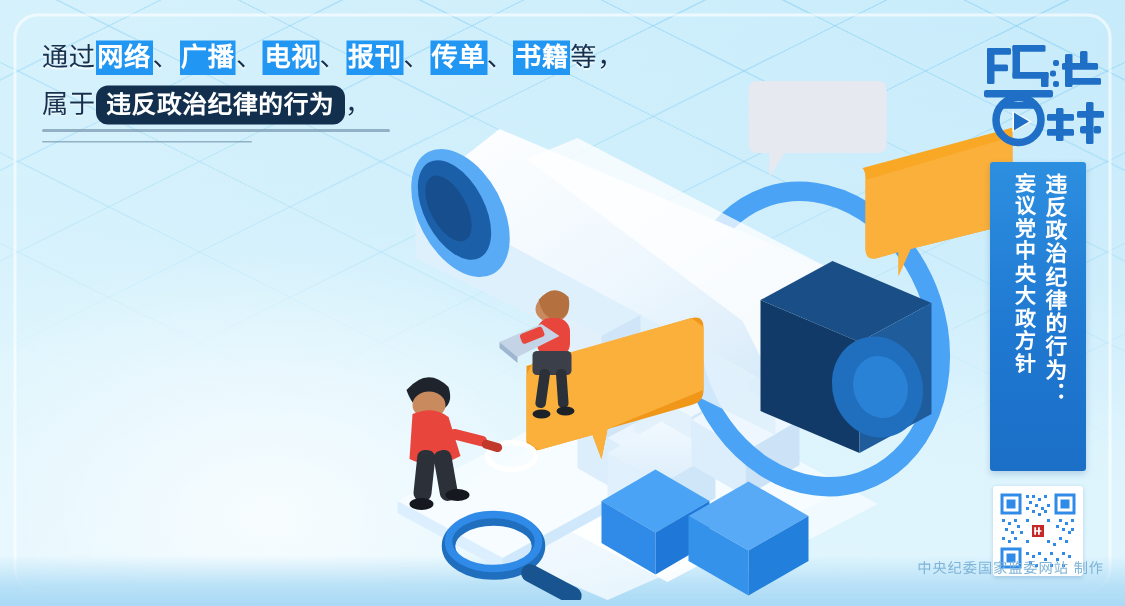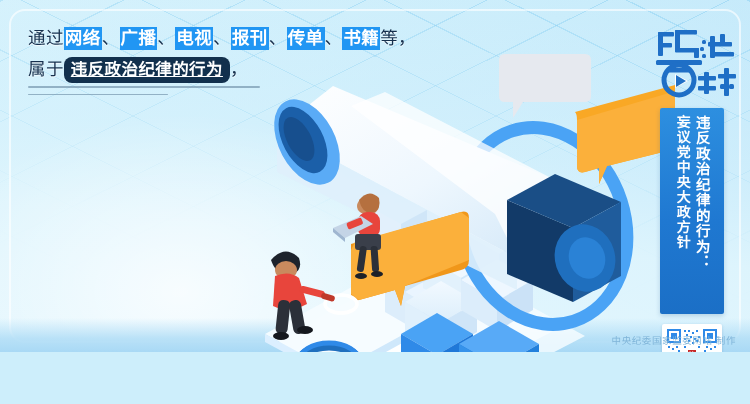--- a/index.html
+++ b/index.html
@@ -3,21 +3,21 @@
 <meta charset="utf-8">
 <title>纪法百科</title>
 <style>
   html,body{margin:0;padding:0;}
   body{
     width:750px;height:404px;overflow:hidden;
     font-family:"Liberation Serif","DejaVu Serif",serif;
     background:#cdeefb;
   }
   #poster{
-    position:relative;width:750px;height:352px;overflow:hidden;
+    position:relative;width:750px;height:404px;overflow:hidden;
     background:linear-gradient(160deg,#d4f1fc 0%,#c9ecfb 35%,#bfe6fa 70%,#b4e0f8 100%);
   }
   
   .grid{
     position:absolute;inset:0;
     background-image:
       repeating-linear-gradient(26.5deg, rgba(120,200,240,.40) 0 1px, transparent 1px 54px),
       repeating-linear-gradient(-26.5deg, rgba(120,200,240,.40) 0 1px, transparent 1px 54px);
     pointer-events:none;
   }
@@ -49,21 +49,21 @@
   .hl-blue{
     background:#2196f3;color:#ffffff;padding:1px 1px 2px 1px;
     text-shadow:none;font-weight:700;
   }
   .hl-yellow{
     background:#fdf3a3;color:#16304e;padding:2px 2px 3px 2px;
     text-shadow:none;font-weight:700;
   }
   .hl-pill{
     background:#12304d;color:#ffffff;padding:3px 7px 4px 7px;border-radius:8px;
-    text-shadow:none;font-weight:700;font-size:16.5px;text-decoration:underline;
+    text-shadow:none;font-weight:700;font-size:16.5px;
   }
   .rule{
     height:1.5px;background:#6e8fa8;opacity:.65;margin:-5px 0 11px 0;border-radius:1px;
   }
   .rule.r1{width:232px;}
   .rule.r2{width:140px;}
   
   .sidebar{position:absolute;right:0;top:0;width:112px;height:404px;z-index:40;}
   .logo{position:absolute;left:16px;top:24px;width:86px;height:74px;}
   .logo svg{display:block;}
@@ -81,21 +81,21 @@
     letter-spacing:1px;font-family:"Liberation Sans","DejaVu Sans",sans-serif;
   }
   .vcol.c2{font-size:14px;opacity:.99;}
   .qrwrap{
     position:absolute;left:24px;top:324px;width:60px;height:60px;
     background:#ffffff;padding:3px;box-sizing:border-box;border-radius:2px;
     box-shadow:0 1px 3px rgba(30,90,150,.2);
   }
   .qrwrap svg{display:block;}
   .credit{
-    position:absolute;right:14px;bottom:5px;z-index:45;
+    position:absolute;right:14px;bottom:19px;z-index:45;
     font-size:9.5px;color:#7fb4d8;letter-spacing:.6px;
     font-family:"Liberation Sans","DejaVu Sans",sans-serif;white-space:nowrap;
   }
   
   .illus{position:absolute;left:255px;top:44px;width:420px;height:356px;z-index:12;}
   .illus svg{display:block;}
   .bottomband{
     position:absolute;left:0;bottom:0;width:750px;height:34px;z-index:8;
     background:linear-gradient(180deg, rgba(186,226,247,0) 0%, rgba(176,221,246,.85) 60%, rgba(169,217,245,1) 100%);
   }

